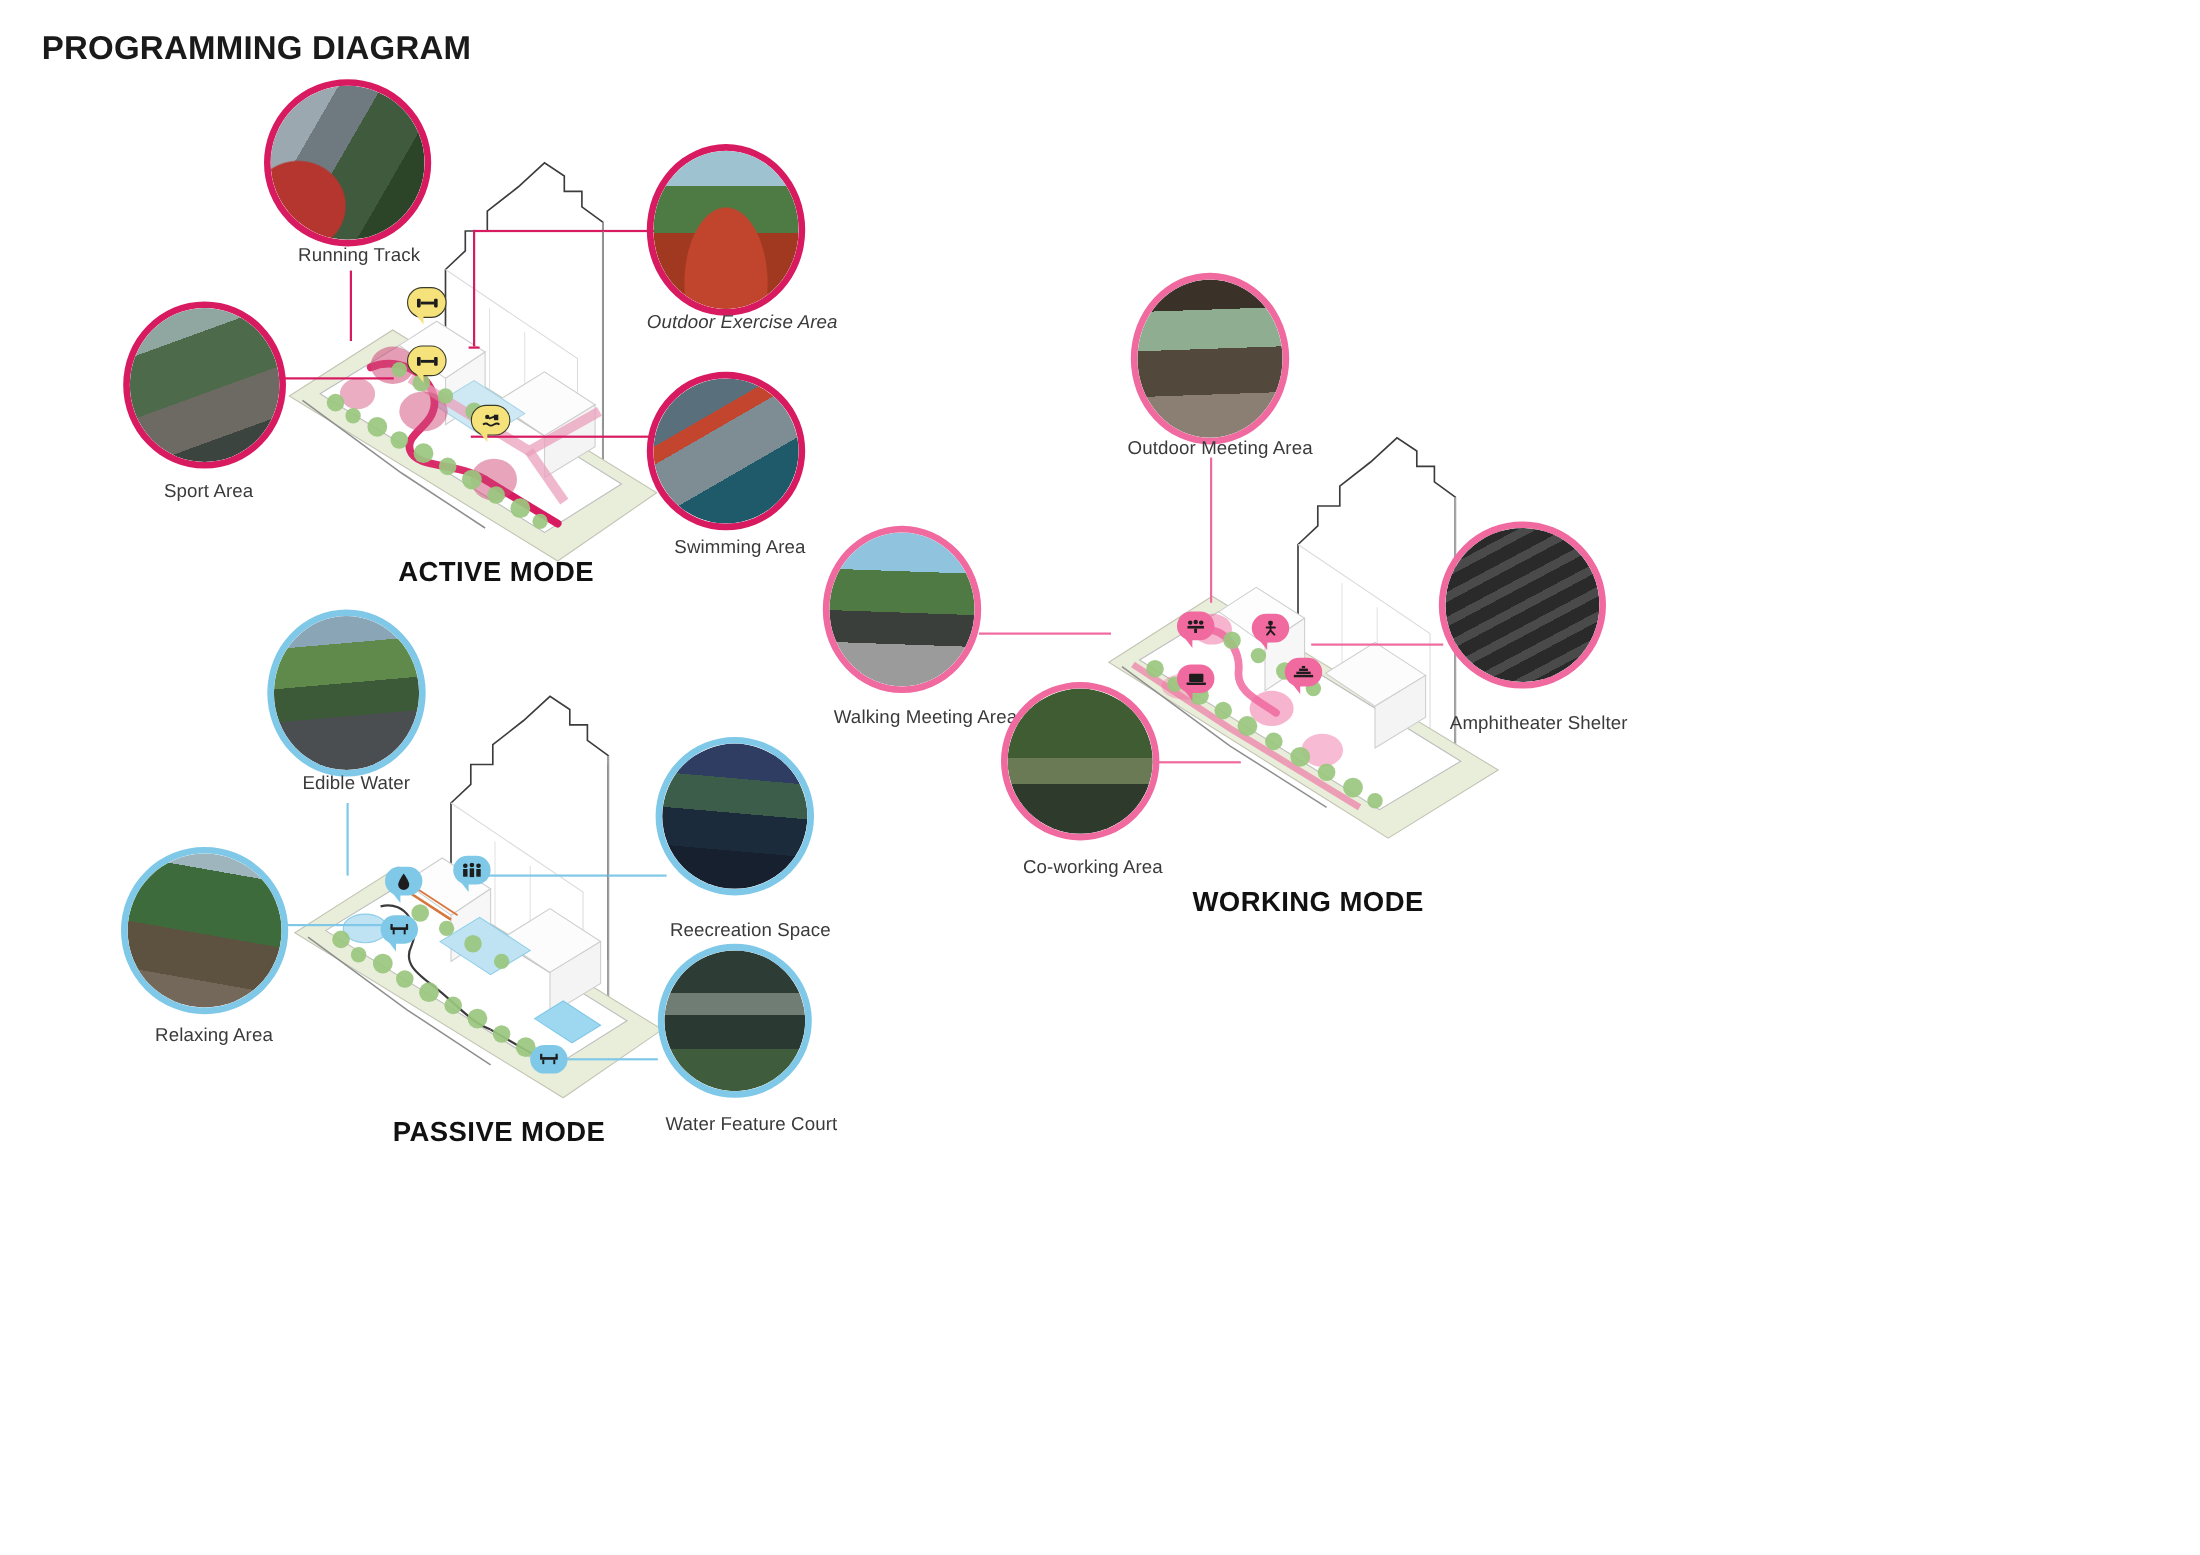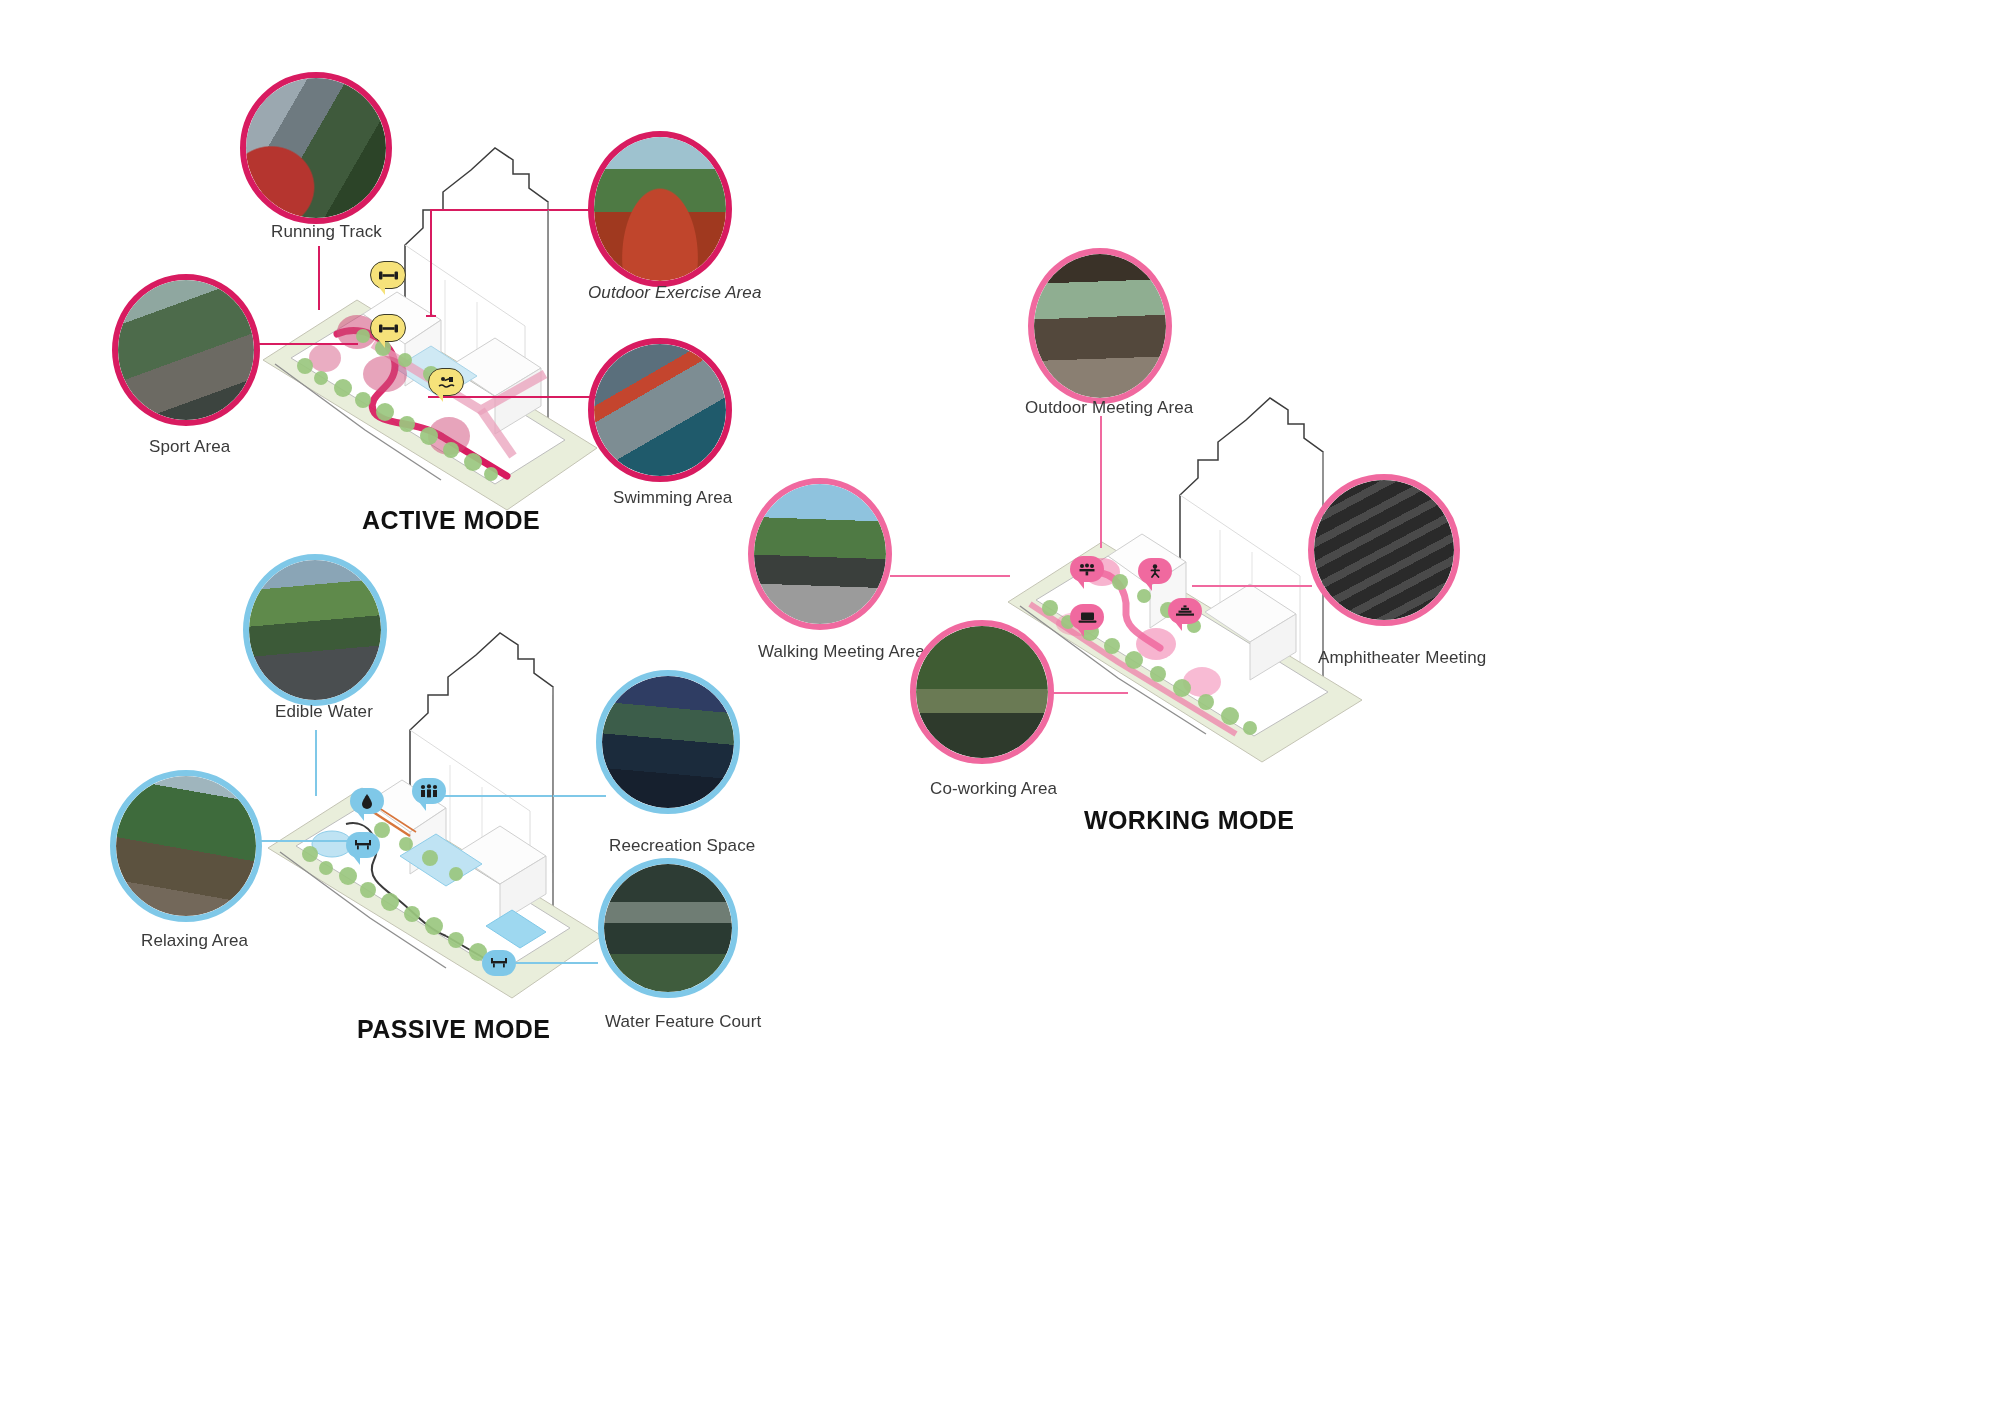--- a/index.html
+++ b/index.html
@@ -69,20 +69,21 @@
 
   .site{position:absolute;}
   .site svg{display:block;overflow:visible;}
   .tower svg{display:block;overflow:visible;}
 </style>
 </head>
 <body>
 
 <div class="page">
 
+  <div id="page-title">PROGRAMMING DIAGRAM</div>
 
   <div class="panel" style="left:0;top:0;width:960px;height:680px;">
 
     <div class="tower" style="position:absolute;left:385px;top:130px;">
       <svg width="260" height="340" viewBox="0 0 260 340">
         <path d="M20 230 L20 115 L38 98 L38 80 L58 80 L58 62 L86 40 L110 18 L128 30 L128 44 L144 44 L144 58 L163 72 L163 300 L148 312 L20 230 Z" fill="#ffffff" stroke="#3c3c3c" stroke-width="1.5"></path>
         <path d="M163 72 L163 300" stroke="#b9b9b9" stroke-width="1"></path>
         <path d="M20 115 L140 196 L140 330" stroke="#dcdcdc" stroke-width="1" fill="none"></path>
         <path d="M60 150 L60 265" stroke="#e3e3e3" stroke-width="1"></path>
         <path d="M92 172 L92 285" stroke="#e3e3e3" stroke-width="1"></path>
@@ -421,18 +422,18 @@
       <div class="inner" style="background:
           linear-gradient(180deg,#3f5c33 0 48%, #6a7a54 48% 66%, #2e3a2c 66% 100%);"></div>
     </div>
     <div class="caption" style="left:190px;top:549px;">Co-working Area</div>
 
     <div class="photo ring-pink" style="left:568px;top:244px;width:152px;height:152px;">
       <div class="inner" style="background:
           repeating-linear-gradient(152deg,#2a2a2a 0 12px,#4a4a4a 12px 20px),
           linear-gradient(#333,#111);"></div>
     </div>
-    <div class="caption" style="left:578px;top:418px;">Amphitheater Meeting</div>
+    <div class="caption" style="left:578px;top:418px;">Amphitheater Shelter</div>
 
     <div class="mode-title" style="left:344px;top:576px;">WORKING MODE</div>
   </div>
 
 </div>
 
 </body></html>

